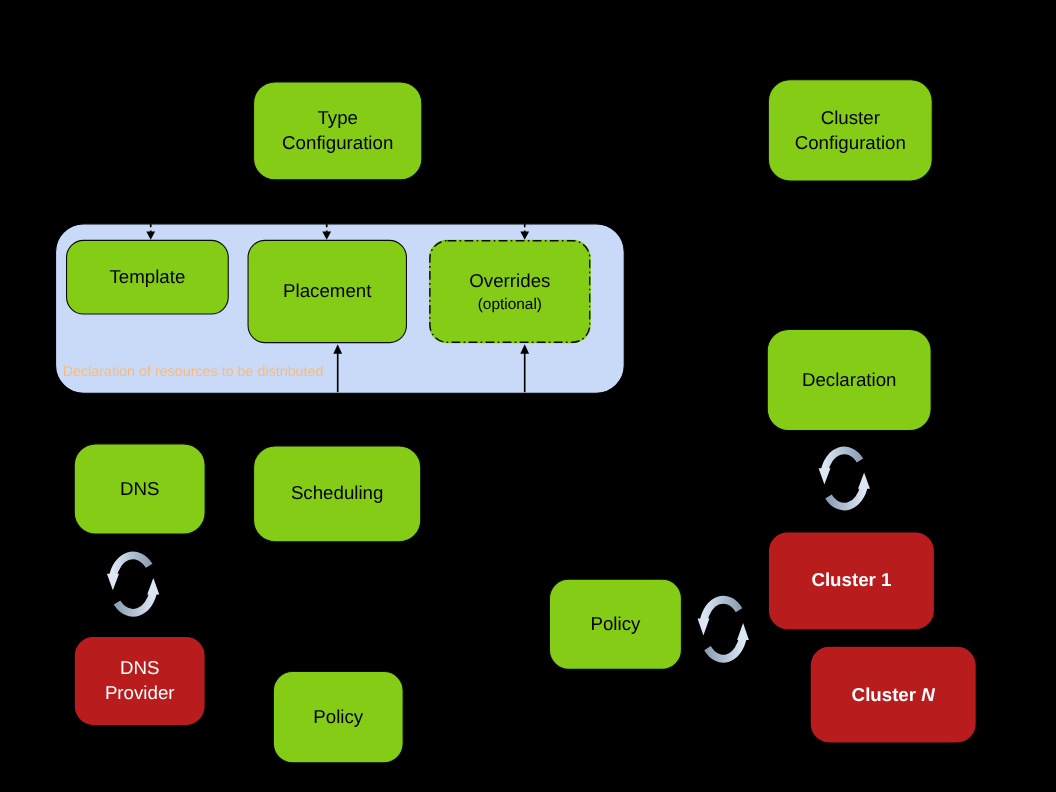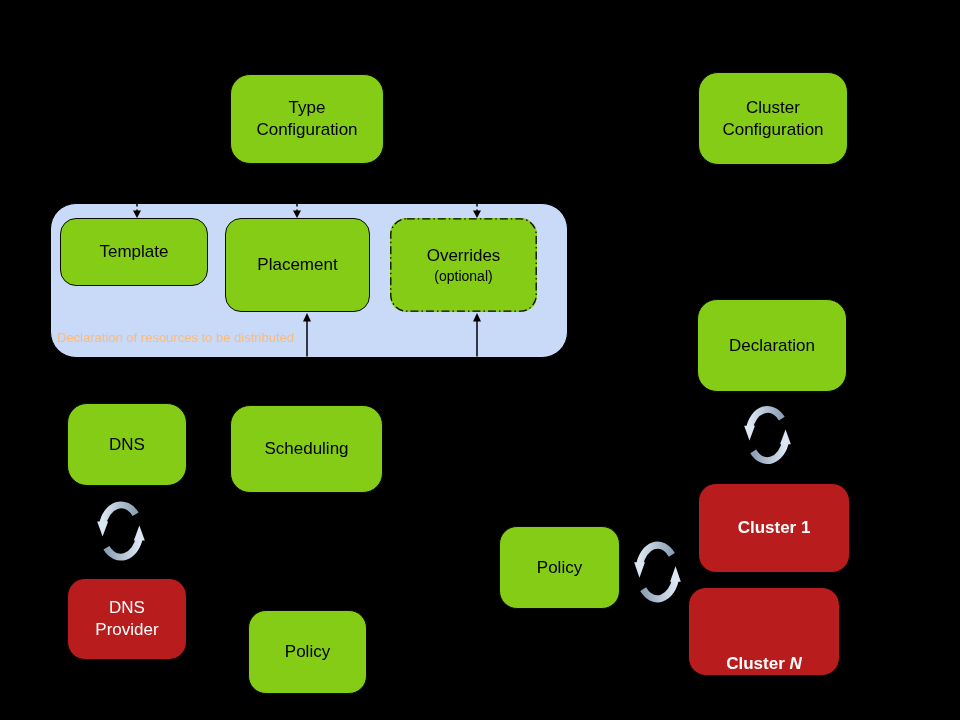--- a/index.html
+++ b/index.html
@@ -35,21 +35,21 @@
   
   #type-config        { left: 230px; top: 74px;  width: 154px; height: 90px; border-radius: 20px; }
   #cluster-config     { left: 698px; top: 72px;  width: 150px; height: 93px; border-radius: 20px; }
   #dns                { left: 67px;  top: 403px; width: 120px; height: 83px; border-radius: 20px; }
   #scheduling         { left: 230px; top: 405px; width: 153px; height: 88px; border-radius: 20px; }
   #propagation        { left: 697px; top: 299px; width: 150px; height: 93px; border-radius: 20px; }
   #dns-provider       { left: 67px;  top: 578px; width: 120px; height: 82px; border-radius: 18px; }
   #policy             { left: 248px; top: 610px; width: 119px; height: 84px; border-radius: 18px; }
   #status             { left: 499px; top: 526px; width: 121px; height: 83px; border-radius: 18px; }
   #cluster-1          { left: 698px; top: 483px; width: 152px; height: 90px; border-radius: 18px; }
-  #cluster-n          { left: 688px; top: 587px; width: 152px; height: 89px; border-radius: 18px; justify-content: flex-end; }
+  #cluster-n          { left: 736px; top: 587px; width: 152px; height: 89px; border-radius: 18px; }
 
   
   #declaration-container {
     position: absolute;
     left: 50px; top: 203px; width: 518px; height: 155px;
     box-sizing: border-box;
     background: #c9daf8;
     border: 1.5px solid #000;
     border-radius: 26px;
   }

